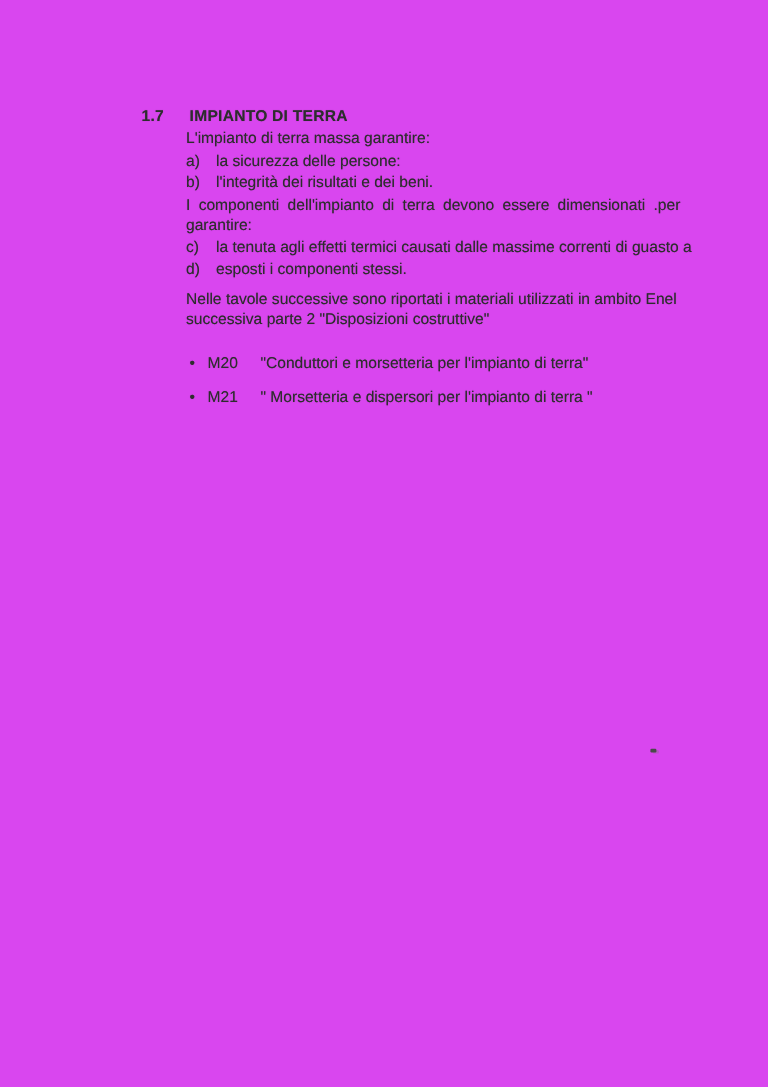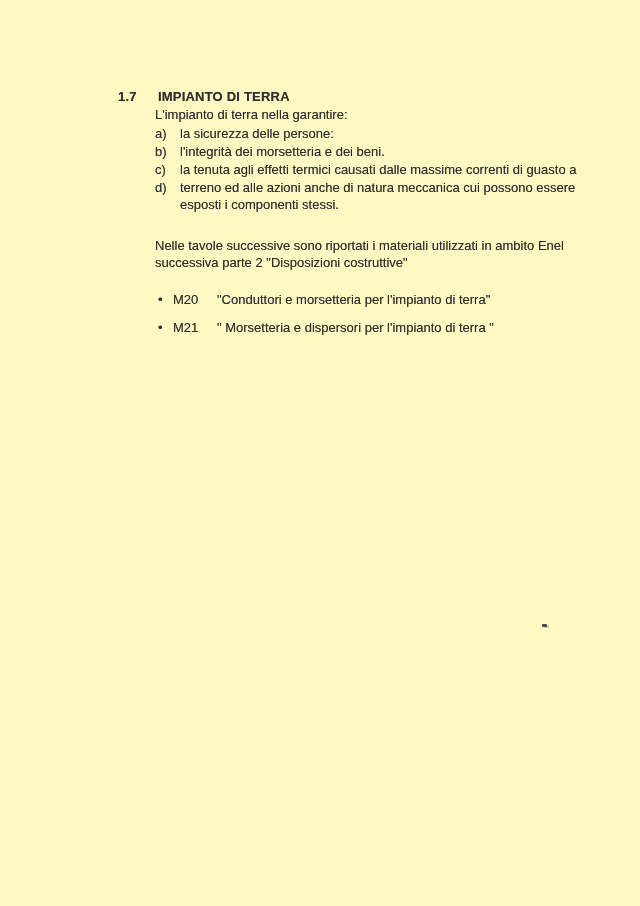--- a/index.html
+++ b/index.html
@@ -1,21 +1,21 @@
 <!DOCTYPE html>
 <html><head>
 <meta charset="utf-8">
 <style>
   * { margin: 0; padding: 0; box-sizing: border-box; }
   html, body { background: #ffffff; }
   .page {
     position: relative;
     width: 640px;
     height: 906px;
-    background: #fef9c3;
+    background: #d946ef;
     overflow: hidden;
     font-family: "Liberation Sans", sans-serif;
     font-size: 13px;
     line-height: 17px;
     color: #2d2d2d;
     text-shadow: 0 0 0.6px rgba(45,45,45,0.55);
   }
   .doc { position: absolute; left: 118px; top: 88px; width: 460px; }
   .heading { display: flex; font-weight: bold; letter-spacing: 0.2px; }
   .heading .num { width: 40px; flex: none; }
@@ -25,21 +25,21 @@
   .p1 { margin-top: 5px; }
   .p2 { margin-top: 1px; }
   .li { display: flex; }
   .li .marker { width: 25px; flex: none; }
   .li .litext { flex: none; }
   .li-a { margin-top: 2px; }
   .li-b { margin-top: 1px; }
   .p3 { margin-top: 2px; }
   .li-c { margin-top: 1px; }
   .li-d { margin-top: 1px; }
-  .p4 { margin-top: 24px; }
+  .p4 { margin-top: 8px; }
   .bi { display: flex; padding-left: 3px; }
   .bi .bullet { width: 15px; flex: none; }
   .bi .code { width: 44px; flex: none; }
   .bi-1 { margin-top: 20px; }
   .bi-2 { margin-top: 11px; }
   .speck { position: absolute; left: 542px; top: 624px; width: 5px; height: 3px; background: #4a4a4a; border-radius: 1px; box-shadow: 2px 1px 0 rgba(120,120,120,0.35); }
 </style>
 </head>
 <body>
 
@@ -48,45 +48,48 @@
 
     <div class="heading">
       <span class="num">1.7</span>
       <span>IMPIANTO DI TERRA</span>
     </div>
 
     <div class="body">
 
 
       <div class="p2">
-        <div class="line">L'impianto di terra nella garantire:</div>
+        <div class="line">L'impianto di terra massa garantire:</div>
       </div>
 
       <div class="li li-a">
         <span class="marker">a)</span>
         <span class="litext line">la sicurezza delle persone:</span>
       </div>
 
       <div class="li li-b">
         <span class="marker">b)</span>
-        <span class="litext line">l'integrità dei morsetteria e dei beni.</span>
+        <span class="litext line">l'integrità dei risultati e dei beni.</span>
       </div>
 
+      <div class="p3">
+        <div class="line stretch">I componenti dell'impianto di terra devono essere dimensionati .per</div>
+        <div class="line">garantire:</div>
+      </div>
 
       <div class="li li-c">
         <span class="marker">c)</span>
         <span class="litext">
           <div class="line">la tenuta agli effetti termici causati dalle massime correnti di guasto a</div>
         </span>
       </div>
 
       <div class="li li-d">
         <span class="marker">d)</span>
         <span class="litext">
-          <div class="line">terreno ed alle azioni anche di natura meccanica cui possono essere</div>
           <div class="line">esposti i componenti stessi.</div>
         </span>
       </div>
 
       <div class="p4">
         <div class="line">Nelle tavole successive sono riportati i materiali utilizzati in ambito Enel</div>
         <div class="line">successiva parte 2 "Disposizioni costruttive"</div>
       </div>
 
       <div class="bi bi-1">

